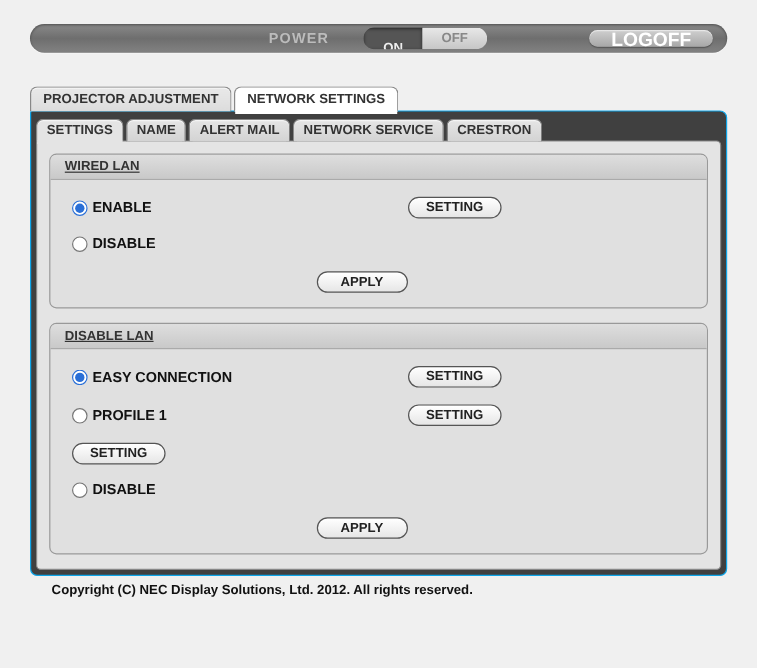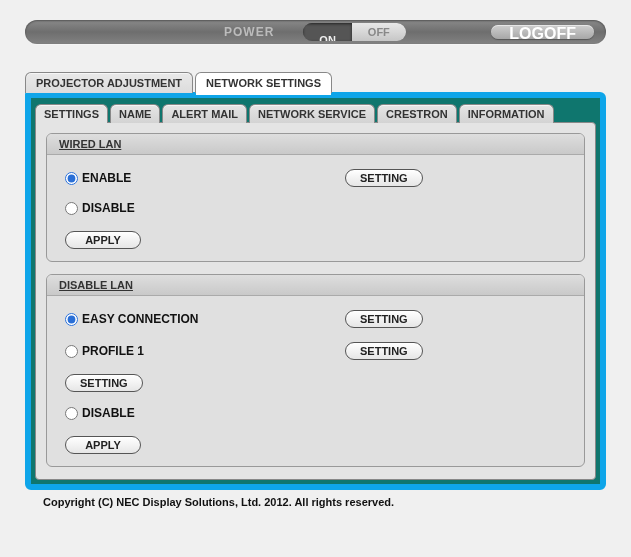--- a/index.html
+++ b/index.html
@@ -105,23 +105,23 @@
     position: relative;
   }
   .tab.active::after {
     content:"";
     position:absolute;
     left:0; right:0; bottom:-2px; height:3px;
     background:#fff;
   }
 
   .subtabs-wrap {
-    border: 6px solid #0ea5e9;
+    border: 1px solid #0ea5e9;
     border-radius: 2px 6px 6px 6px;
-    background: #0f766e;
+    background: #404040;
     padding: 6px 4px 4px 4px;
   }
   .subtabs-row {
     display: flex;
     gap: 2px;
     margin-bottom: -1px;
     position: relative;
     z-index: 2;
   }
   .subtab {
@@ -205,21 +205,21 @@
     font-weight: bold;
     color: #222;
     background: linear-gradient(to bottom, #ffffff, #e6e6e6);
     border: 1px solid #555;
     border-radius: 11px;
     cursor: pointer;
     box-shadow: inset 0 1px 0 rgba(255,255,255,0.8);
   }
   .apply-row {
     display: flex;
-    justify-content: flex-start;
+    justify-content: center;
     padding-right: 28px;
     margin-top: 16px;
   }
 
   .copyright {
     font-size: 11px;
     font-weight: bold;
     color: #111;
     padding: 6px 0 0 18px;
   }
@@ -251,21 +251,20 @@
     <div class="tab active">NETWORK SETTINGS</div>
   </div>
 
   <div class="subtabs-wrap">
     <div class="subtabs-row">
       <div class="subtab active">SETTINGS</div>
       <div class="subtab">NAME</div>
       <div class="subtab">ALERT MAIL</div>
       <div class="subtab">NETWORK SERVICE</div>
       <div class="subtab">CRESTRON</div>
-      <div class="subtab">INFORMATION</div>
     </div>
 
     <div class="panel-body">
 
       <div class="groupbox">
         <div class="groupbox-header">WIRED LAN</div>
         <div class="groupbox-body">
           <div class="opt-row">
             <div class="opt-left">
               <label>

